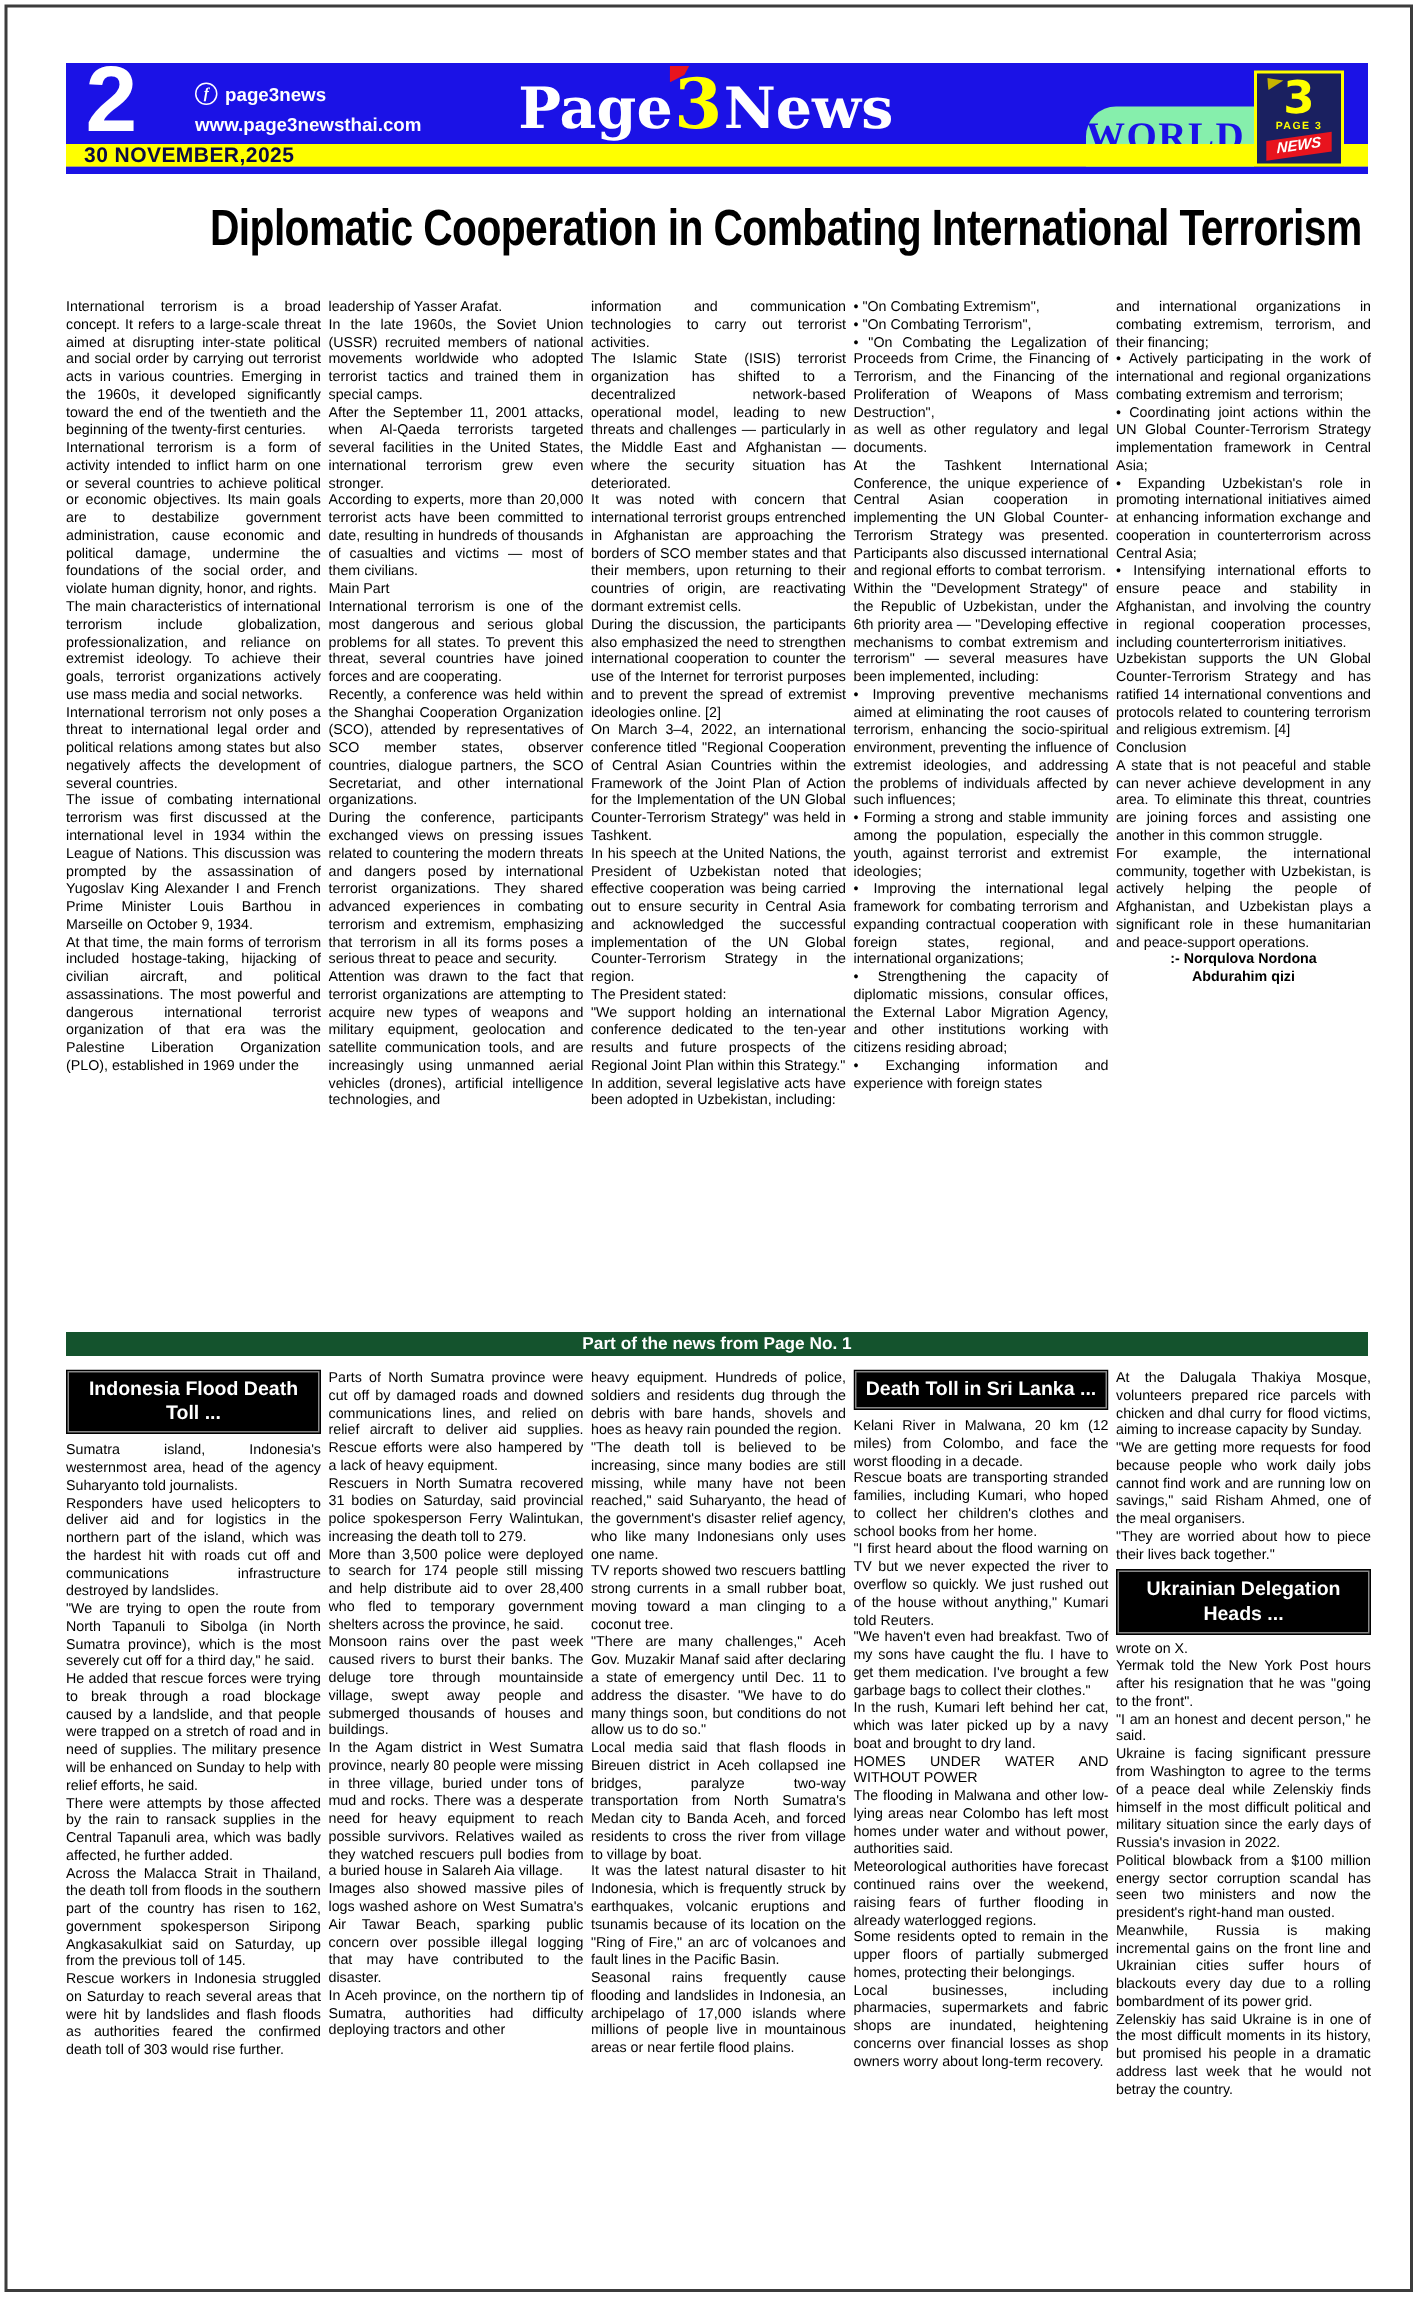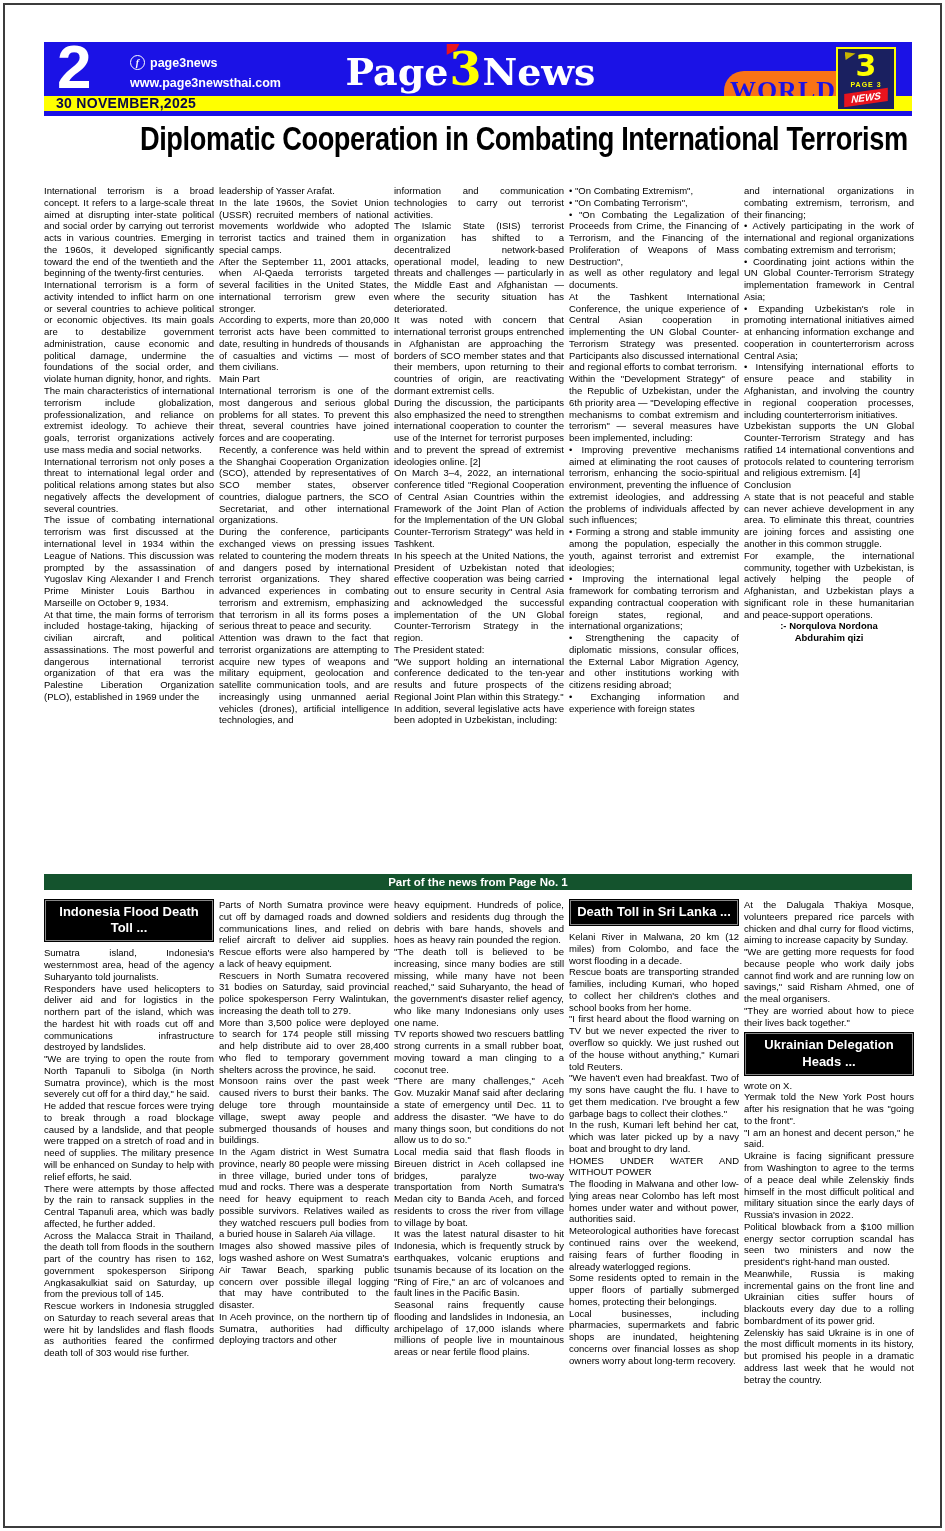--- a/index.html
+++ b/index.html
@@ -9,33 +9,33 @@
 
   
   .banner { position:relative; height:69px; background:#1b12e6; }
   .page-number { position:absolute; left:13px; top:-6px; color:#fff; font-weight:bold; font-size:62px; line-height:1; }
   .social { position:absolute; left:86px; top:13px; color:#fff; font-weight:bold; font-size:12.5px; }
   .social-row { display:flex; align-items:center; gap:5px; margin-bottom:6px; }
   .fb-icon { display:inline-flex; align-items:center; justify-content:center; width:13px; height:13px; border:1.5px solid #fff; border-radius:50%; color:#fff; font-family:"Liberation Serif", serif; font-style:italic; font-size:10px; font-weight:bold; }
   .masthead { position:absolute; left:50%; transform:translateX(-53%); top:0px; white-space:nowrap; font-family:"DejaVu Serif", serif; font-weight:bold; color:#fff; font-size:38px; line-height:1.2; }
   .masthead .m3 { position:relative; color:#ffff00; font-size:46px; padding:0 1px; }
   .masthead .m3-flag { position:absolute; left:-2px; top:2px; width:13px; height:11px; background:#e8141e; clip-path:polygon(0 0,100% 0,75% 55%,0 100%); }
-  .world-tab { position:absolute; right:76px; bottom:0; width:112px; height:40px; background:#f97316; border-top-left-radius:20px; display:flex; align-items:center; justify-content:flex-end; }
+  .world-tab { position:absolute; right:76px; bottom:0; width:112px; height:40px; background:#86efac; border-top-left-radius:20px; display:flex; align-items:center; justify-content:flex-start; }
   .world-tab span { font-family:"Liberation Serif", serif; font-weight:bold; font-size:26px; color:#1b12e6; letter-spacing:1px; }
   .logo-box { position:absolute; right:16px; top:5px; width:56px; height:60px; background:#1a2060; border:2px solid #ffff00; z-index:3; text-align:center; }
   .logo-3 { position:relative; display:inline-block; color:#ffff00; font-weight:bold; font-size:30px; line-height:1; margin-top:2px; font-family:"DejaVu Sans", sans-serif; }
   .logo-3-flag { position:absolute; left:-11px; top:1px; width:11px; height:8px; background:#c8b400; clip-path:polygon(0 0,100% 20%,10% 100%); }
   .logo-page3 { color:#ffff00; font-weight:bold; font-size:7px; letter-spacing:1px; margin-top:0px; }
   .logo-news { margin:3px auto 0; width:44px; background:#e8141e; color:#fff; font-style:italic; font-weight:bold; font-size:10px; transform:rotate(-8deg) skewX(-8deg); padding:1px 0; }
   .date-strip { position:absolute; left:0; right:0; bottom:0; height:15px; background:#ffff00; }
   .date-text { position:absolute; left:12px; top:0px; font-weight:bold; font-size:14px; color:#0a0a46; letter-spacing:0.3px; line-height:15px; }
   .banner-rule { height:5px; background:#1b12e6; }
 
   
-  .headline-wrap { margin-top:4px; height:37px; overflow:hidden; text-align:right; }
+  .headline-wrap { margin-top:18px; height:37px; overflow:hidden; text-align:right; }
   .headline { display:inline-block; white-space:nowrap; font-weight:bold; font-size:34px; letter-spacing:-0.5px; transform:scaleX(0.8); transform-origin:center; line-height:37px; }
 
   
   .cols { display:flex; gap:5px; margin-top:6px; }
   .col { width:170px; flex:0 0 170px; font-size:9.5px; line-height:1.24; text-align:justify; overflow:hidden; }
   .top-cols { height:684px;margin-top:28px; }
   .bottom-cols { height:645px; margin-top:9px; }
   .para { margin:0; }
   .byline { font-weight:bold; text-align:right; }
   .byline .para { text-align:center; }

